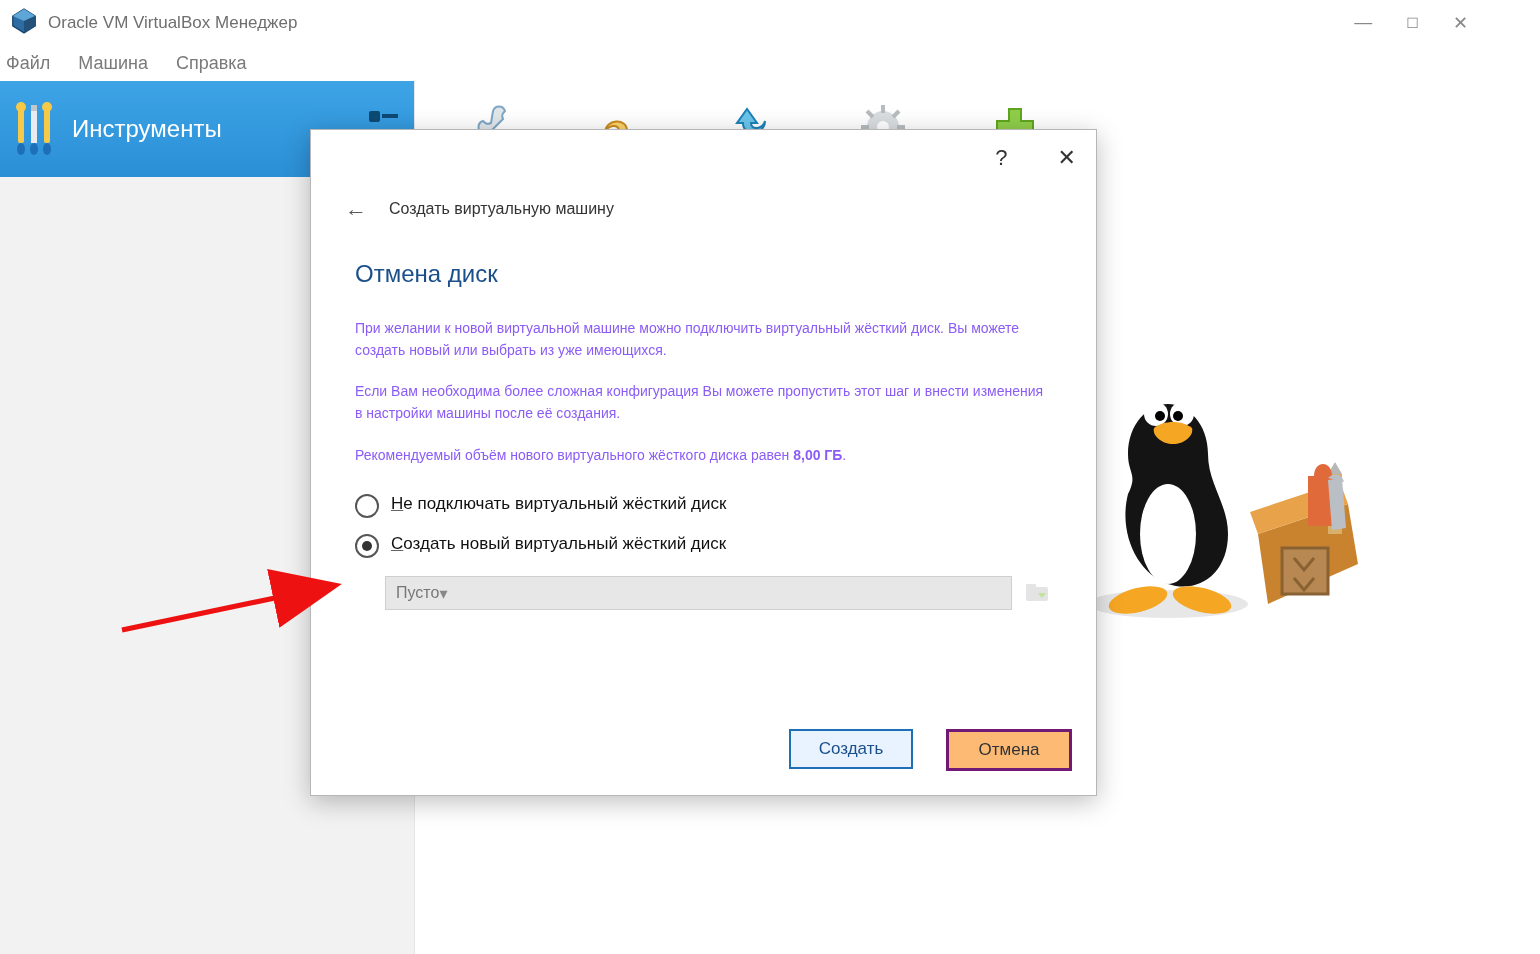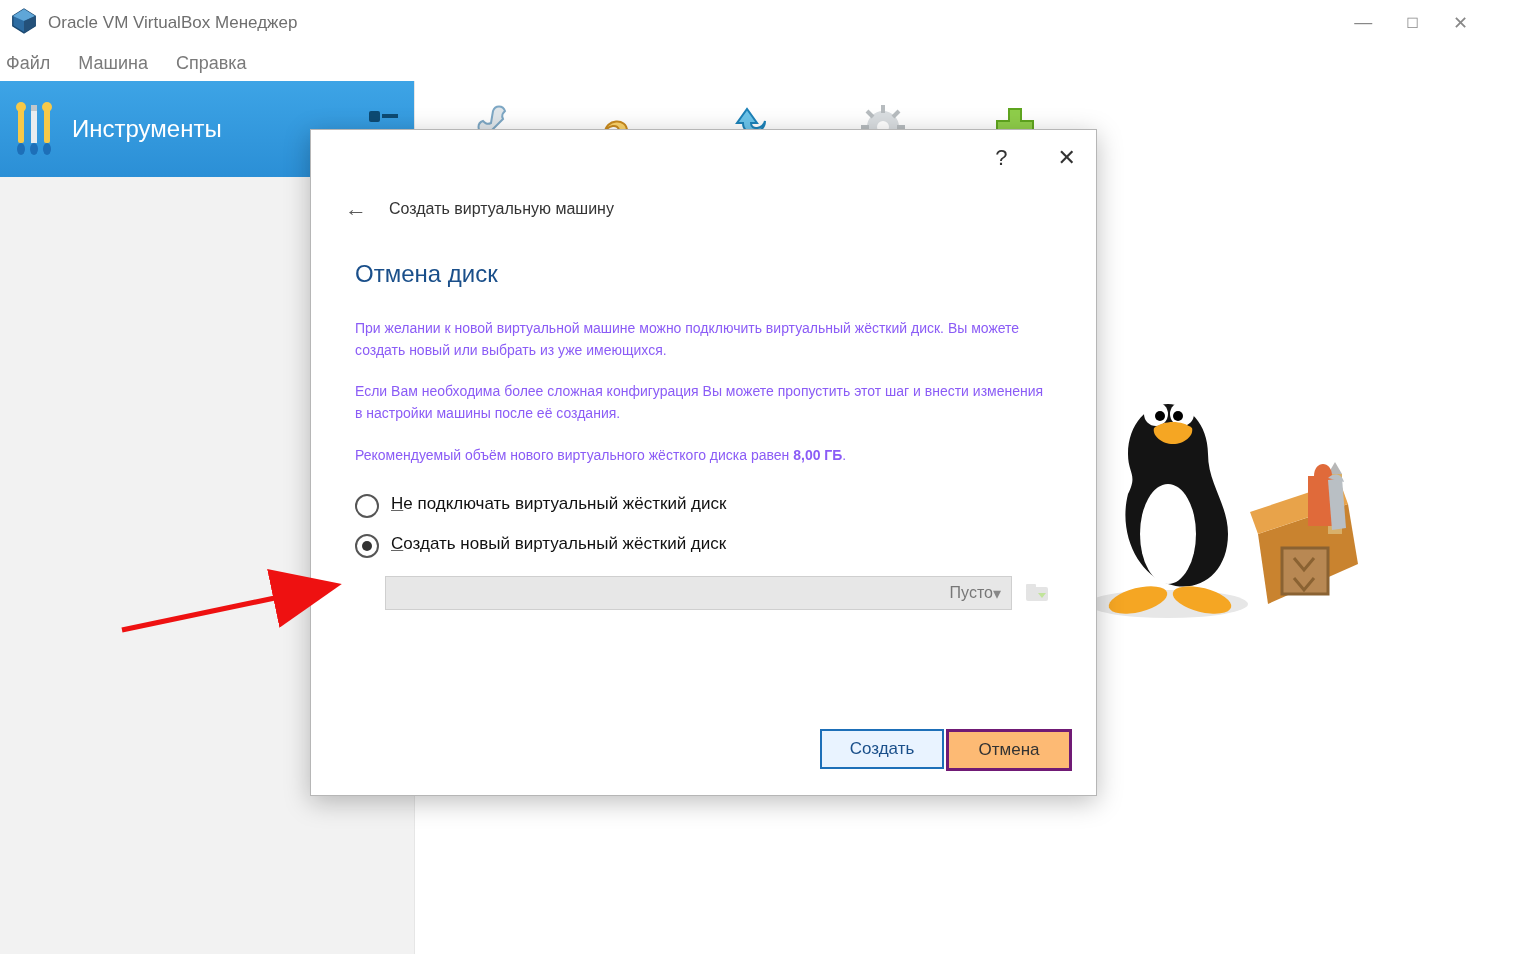--- a/index.html
+++ b/index.html
@@ -30,24 +30,24 @@
 .section-title{color:#1a4f8a;font-size:24px;margin-bottom:30px}
 .para{font-size:14px;line-height:1.55;color:#8b5cf6;margin-bottom:20px}
 .bold{font-weight:700}
 .radio-group{margin-top:10px}
 .radio-row{display:flex;align-items:flex-start;gap:12px;padding:8px 0;font-size:17px}
 .radio{width:20px;height:20px;border:2px solid #555;border-radius:50%;display:flex;align-items:center;justify-content:center;flex:0 0 auto}
 .radio.checked::after{content:"";width:10px;height:10px;background:#333;border-radius:50%}
 .radio-label{color:#111}
 .radio-label .u{text-decoration:underline;text-decoration-color:#666}
 .disk-select{margin:10px 0 0 30px;display:flex;align-items:center;gap:12px}
-.disk-select .combo{flex:1;height:32px;background:#e7e7e7;border:1px solid #cfcfcf;display:flex;align-items:center;justify-content:flex-end;padding:0 10px;color:#777;font-size:16px}
+.disk-select .combo{flex:1;height:32px;background:#e7e7e7;border:1px solid #cfcfcf;display:flex;align-items:center;justify-content:flex-start;padding:0 10px;color:#777;font-size:16px}
 .disk-select .combo .arrow{color:#888}
 .disk-select .folder{width:28px;height:24px;opacity:.55}
-.dialog-buttons{position:absolute;right:24px;bottom:24px;display:flex;gap:2px}
+.dialog-buttons{position:absolute;right:24px;bottom:24px;display:flex;gap:33px}
 .btn{min-width:120px;height:36px;font-size:17px;display:flex;align-items:center;justify-content:center;background:#fdba74;border:3px solid #701a75;color:#333}
 .btn.primary{background:#e9f3ff;border:2px solid #1d6fb8;color:#1a4f8a}
 .arrow-annot{position:absolute;left:118px;top:538px;pointer-events:none}
 .tux{position:absolute;right:118px;top:223px}
 </style>
 </head>
 <body>
 <div class="app">
 
   <div class="titlebar">

